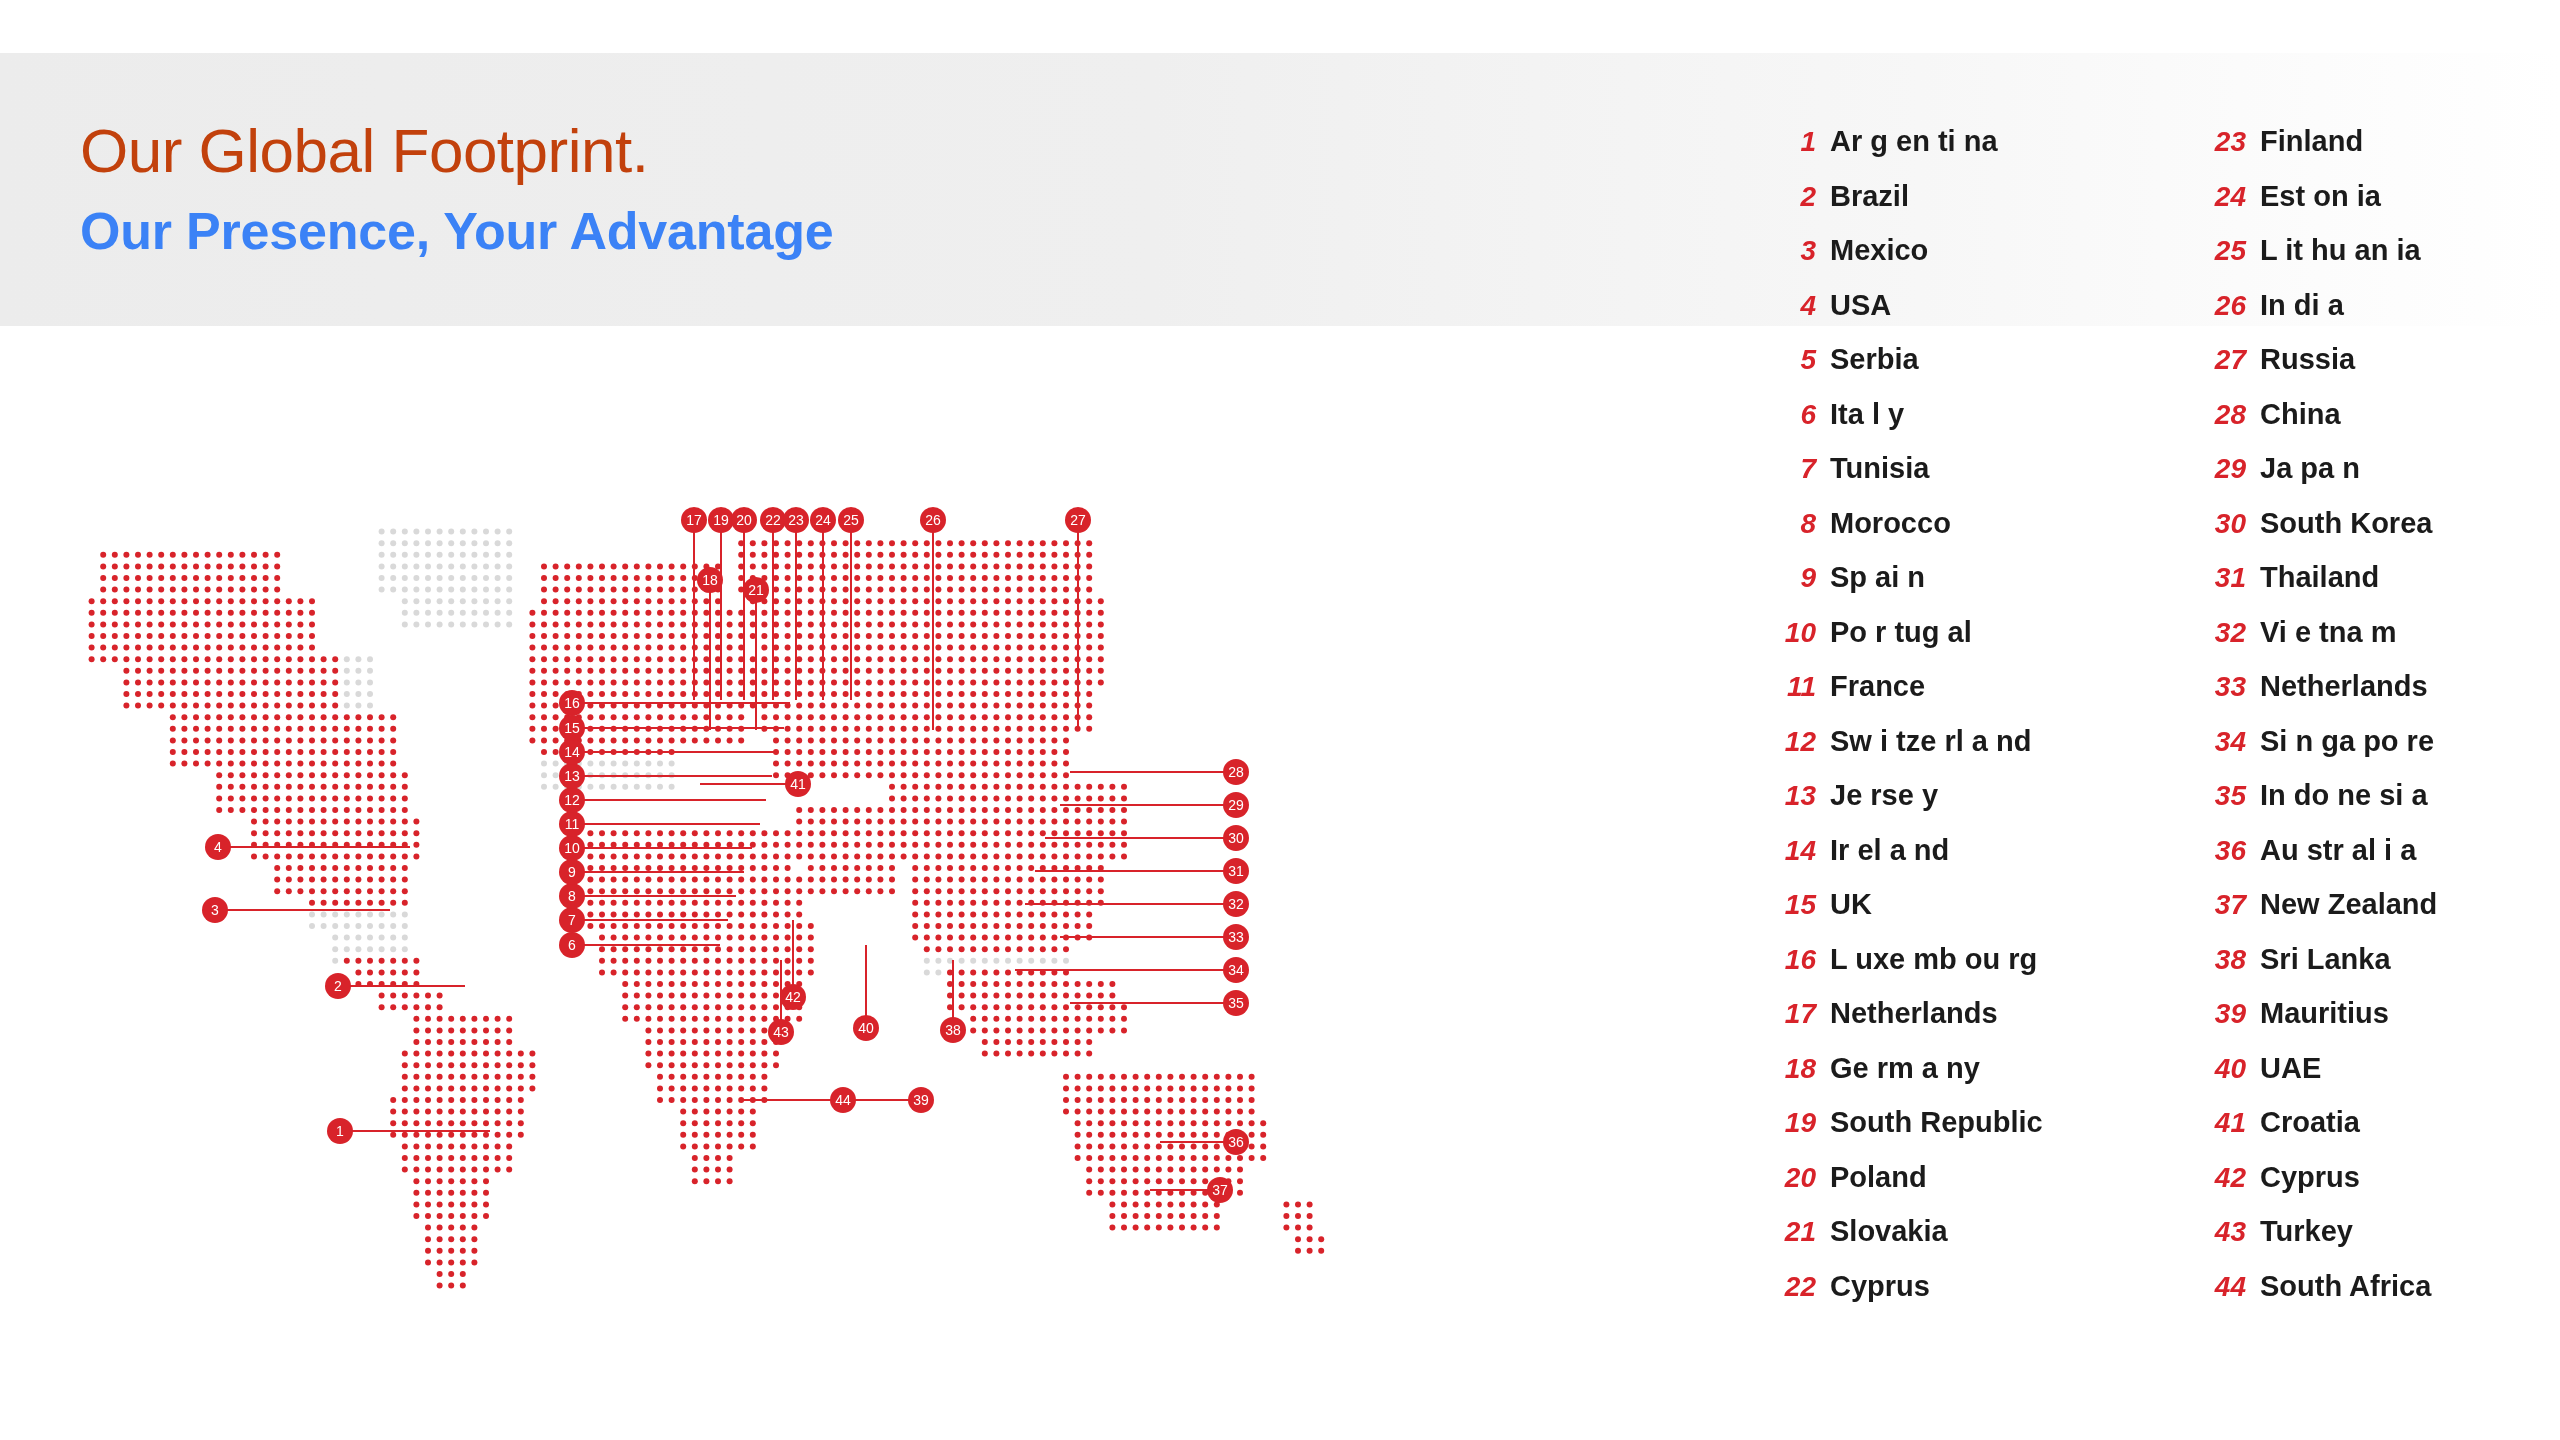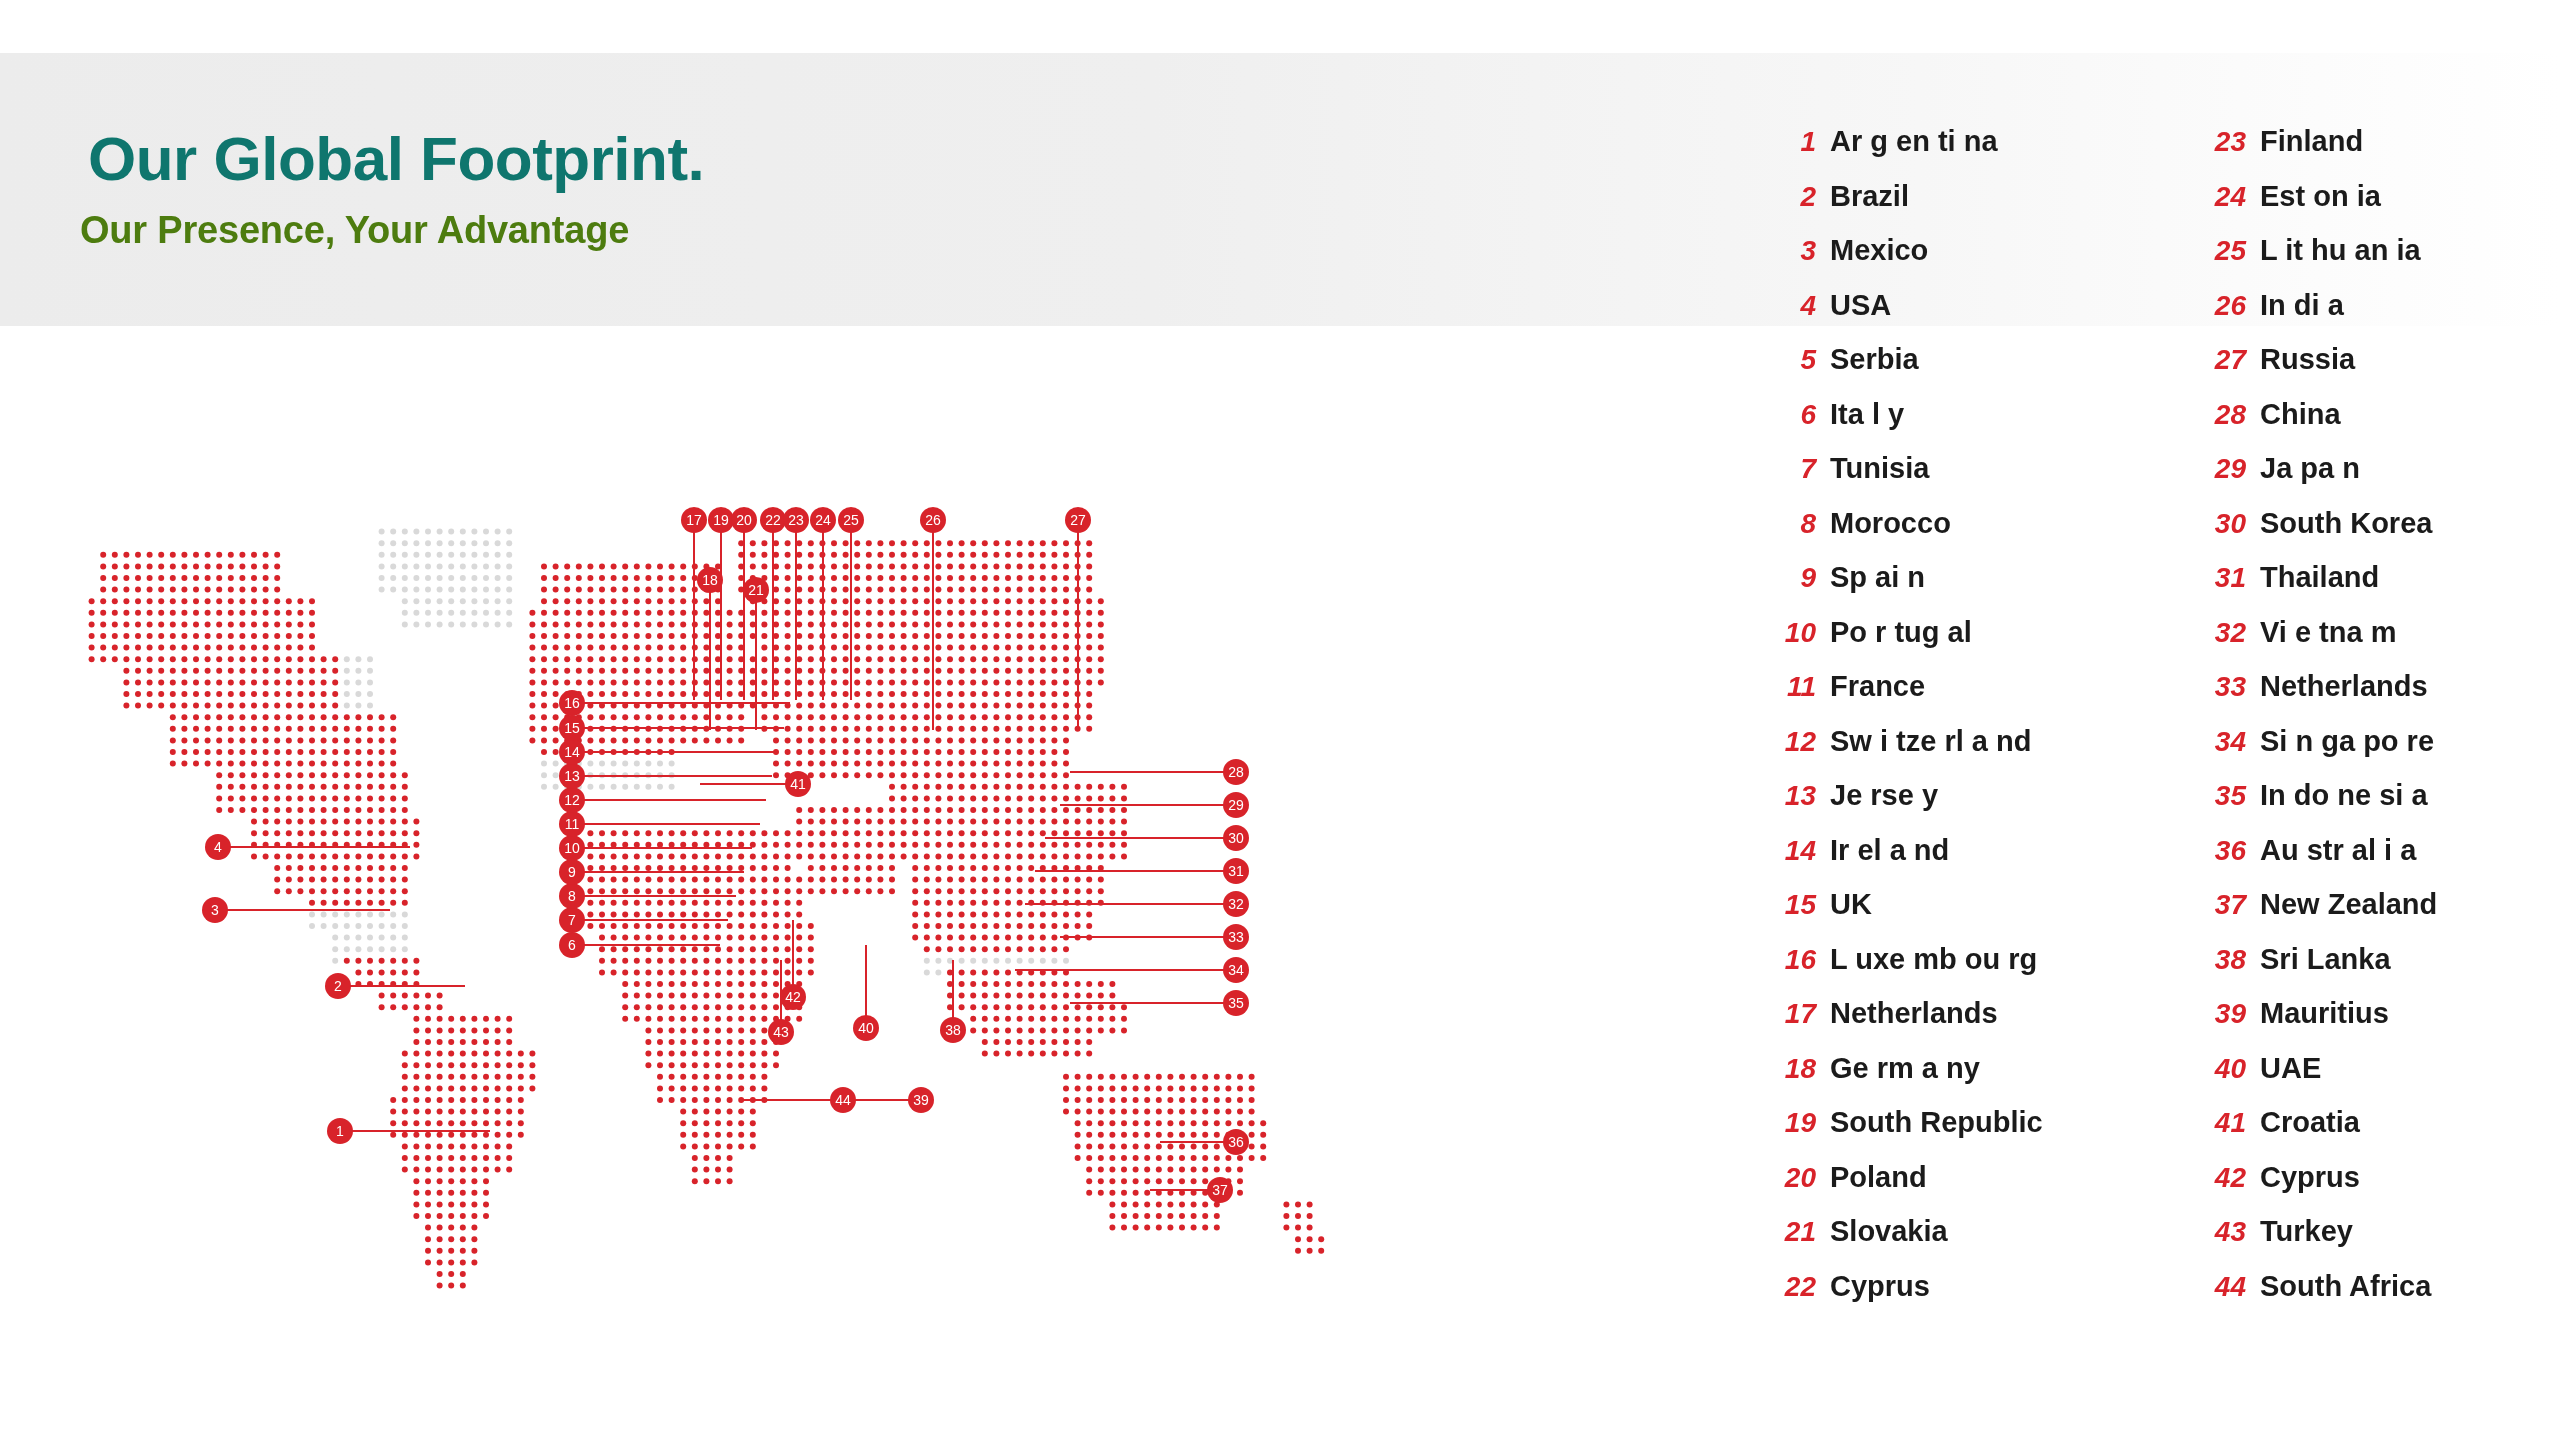--- a/index.html
+++ b/index.html
@@ -25,30 +25,30 @@
     background: linear-gradient(to right, #ececec 0%, #efefef 45%, #f7f7f7 75%, #ffffff 100%);
   }
   #header-text {
     position: absolute;
     left: 80px;
     top: 118px;
     z-index: 5;
   }
   #main-title {
     font-size: 62px;
-    font-weight: bold;
-    color: #0f766e;
+    font-weight: normal;
+    color: #c2410c;
     letter-spacing: -0.5px;
     line-height: 1.05;
-    margin: 8px;
+    margin: 0;
   }
   #sub-title {
-    font-size: 38px;
+    font-size: 52px;
     font-weight: bold;
-    color: #4d7c0f;
+    color: #3b82f6;
     margin: 18px 0 0 0;
     letter-spacing: -0.2px;
   }
 
   
   #map-area {
     position: absolute;
     left: 60px;
     top: 400px;
     width: 1700px;

